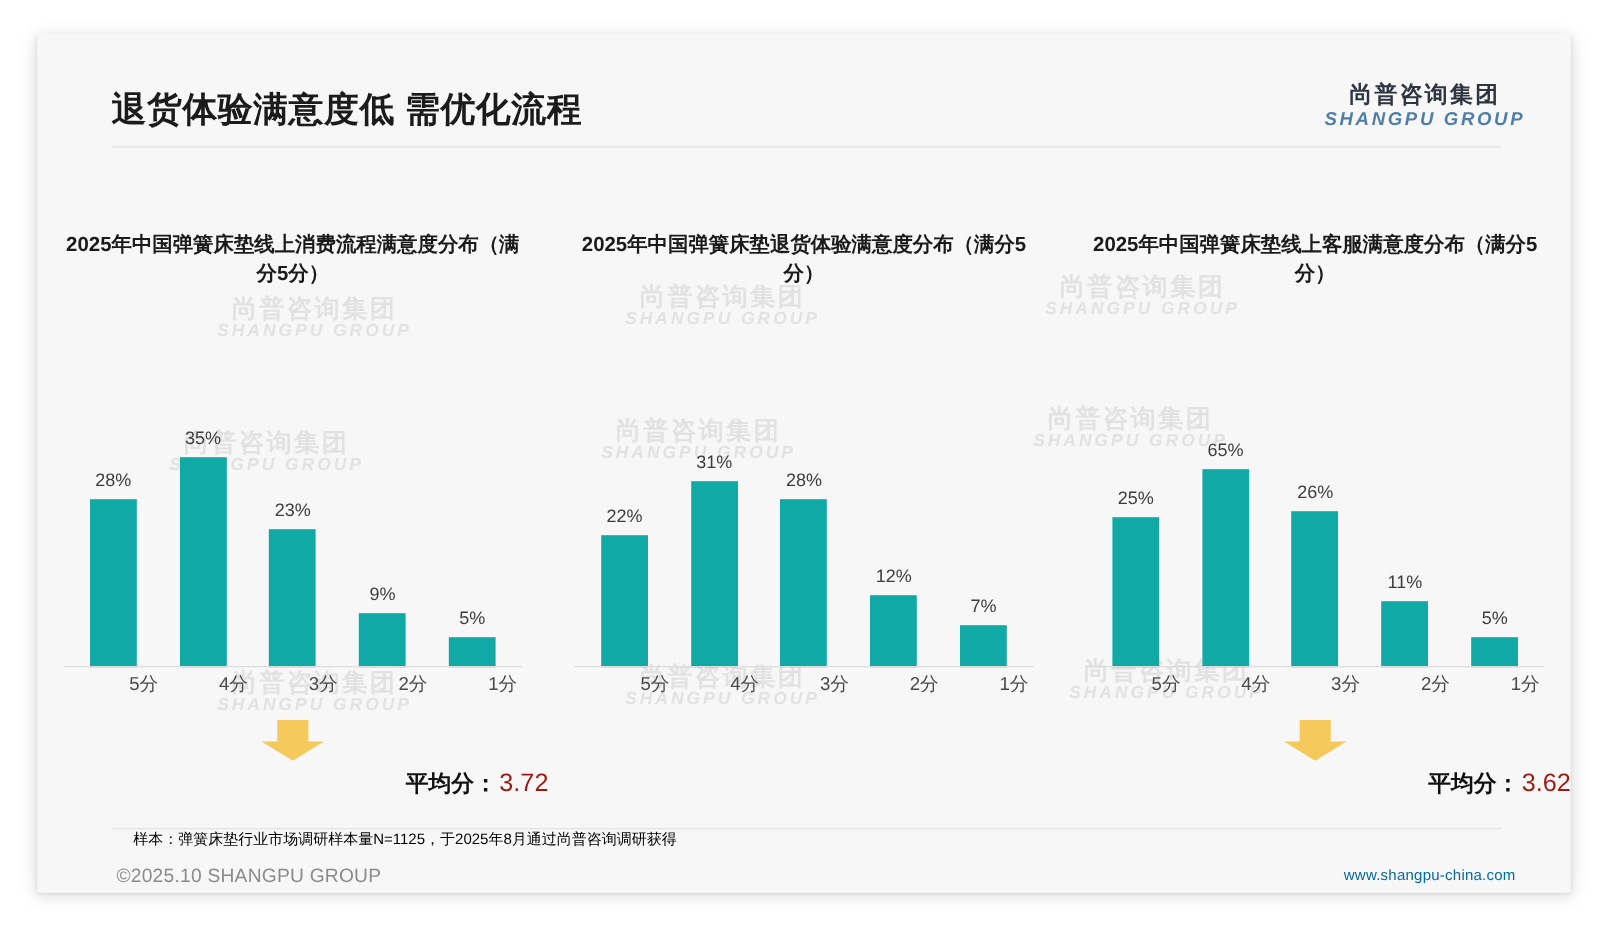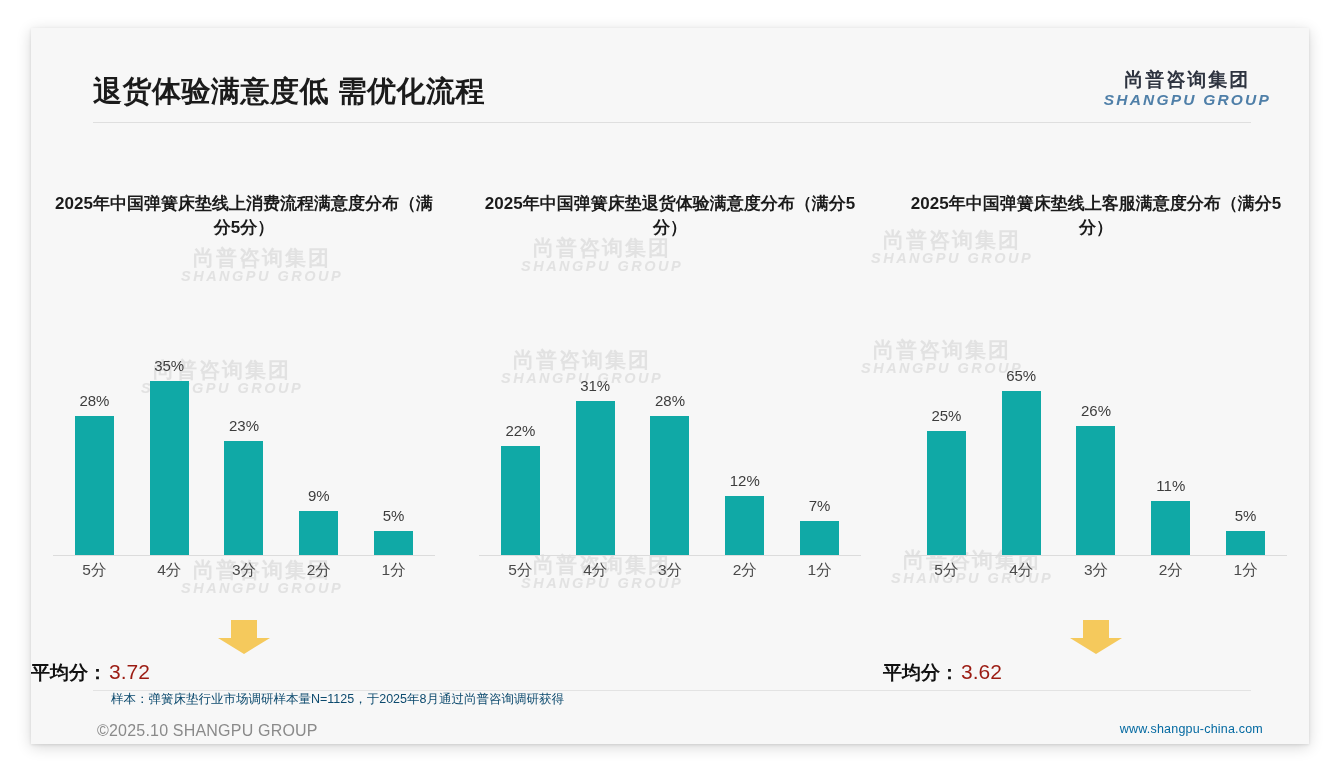--- a/index.html
+++ b/index.html
@@ -162,31 +162,31 @@
   .cats {
     position: absolute;
     left: 26px;
     right: 26px;
     top: 412px;
     display: flex;
     justify-content: space-around;
   }
   .cat {
     flex: 1 1 0;
-    text-align: center;
+    text-align: right;
     font-size: 15.5px;
     color: #4a4a4a;
   }
 
   
   .avg-wrap {
     position: absolute;
     left: 0; right: 0;
-    top: 472px;
-    text-align: left;
+    top: 452px;
+    text-align: right;
   }
   .arrow {
     display: block;
     margin: 0 auto 6px auto;
     width: 52px;
     height: 34px;
   }
   .avg-text {
     font-size: 19px;
     font-weight: bold;
@@ -207,21 +207,21 @@
     top: 662px;
     width: 1158px;
     height: 1px;
     background: #e3e3e3;
   }
   .footnote {
     position: absolute;
     left: 80px;
     top: 663px;
     font-size: 12.5px;
-    color: #0c4a6e;
+    color: #000000;
     white-space: nowrap;
   }
 
   
   .footer {
     position: absolute;
     left: 0;
     top: 690px;
     width: 1278px;
     height: 26px;

